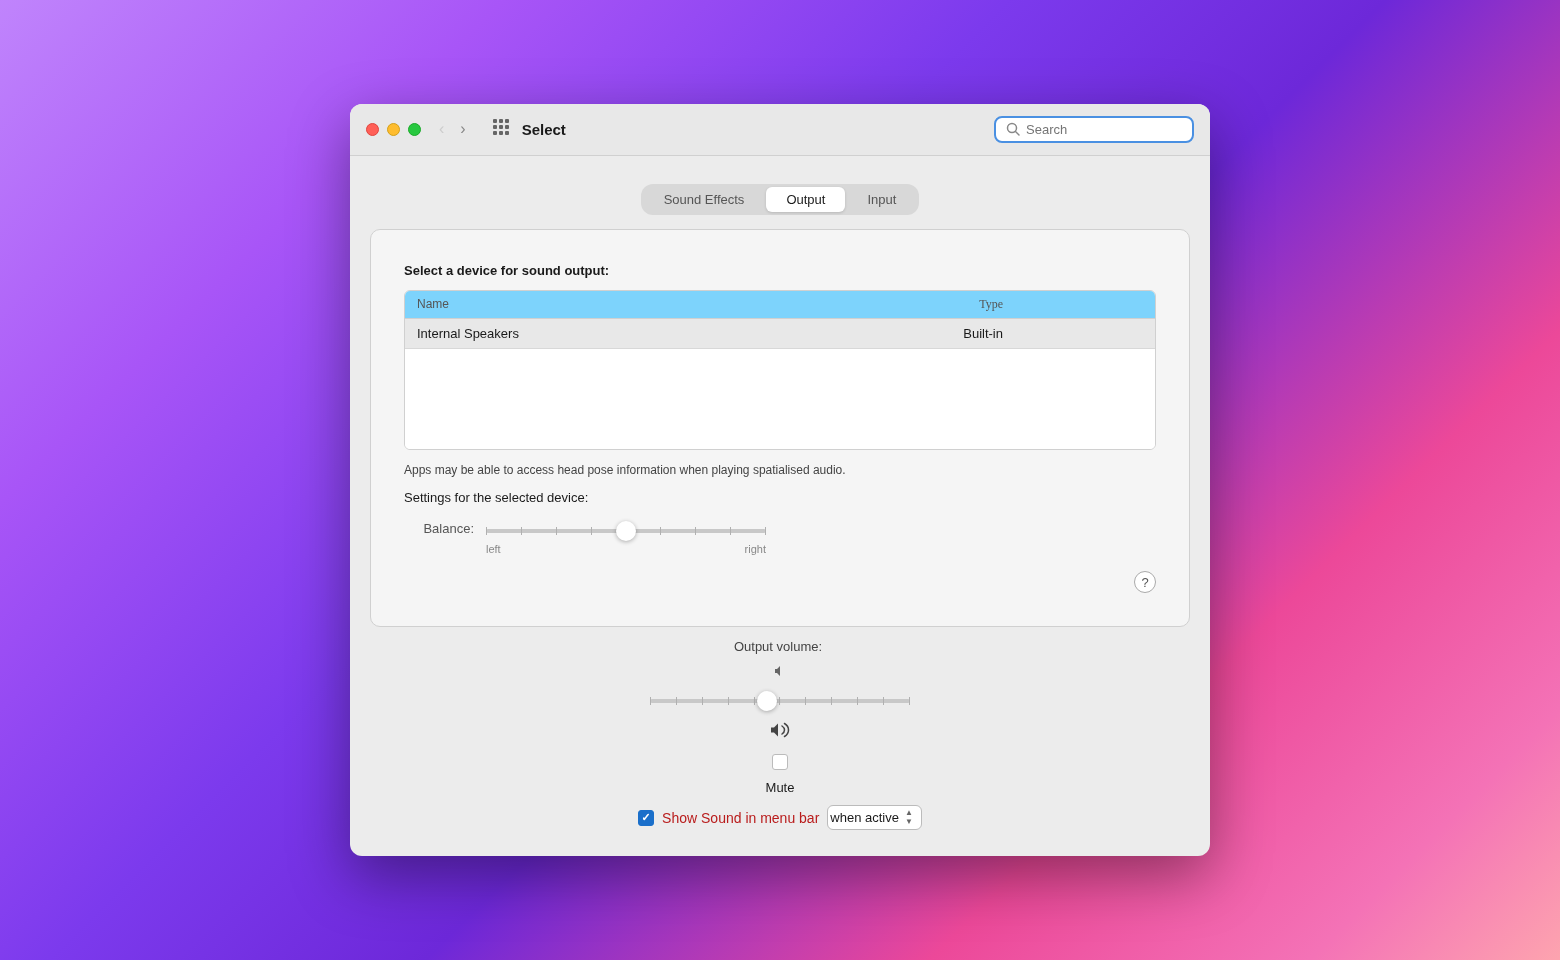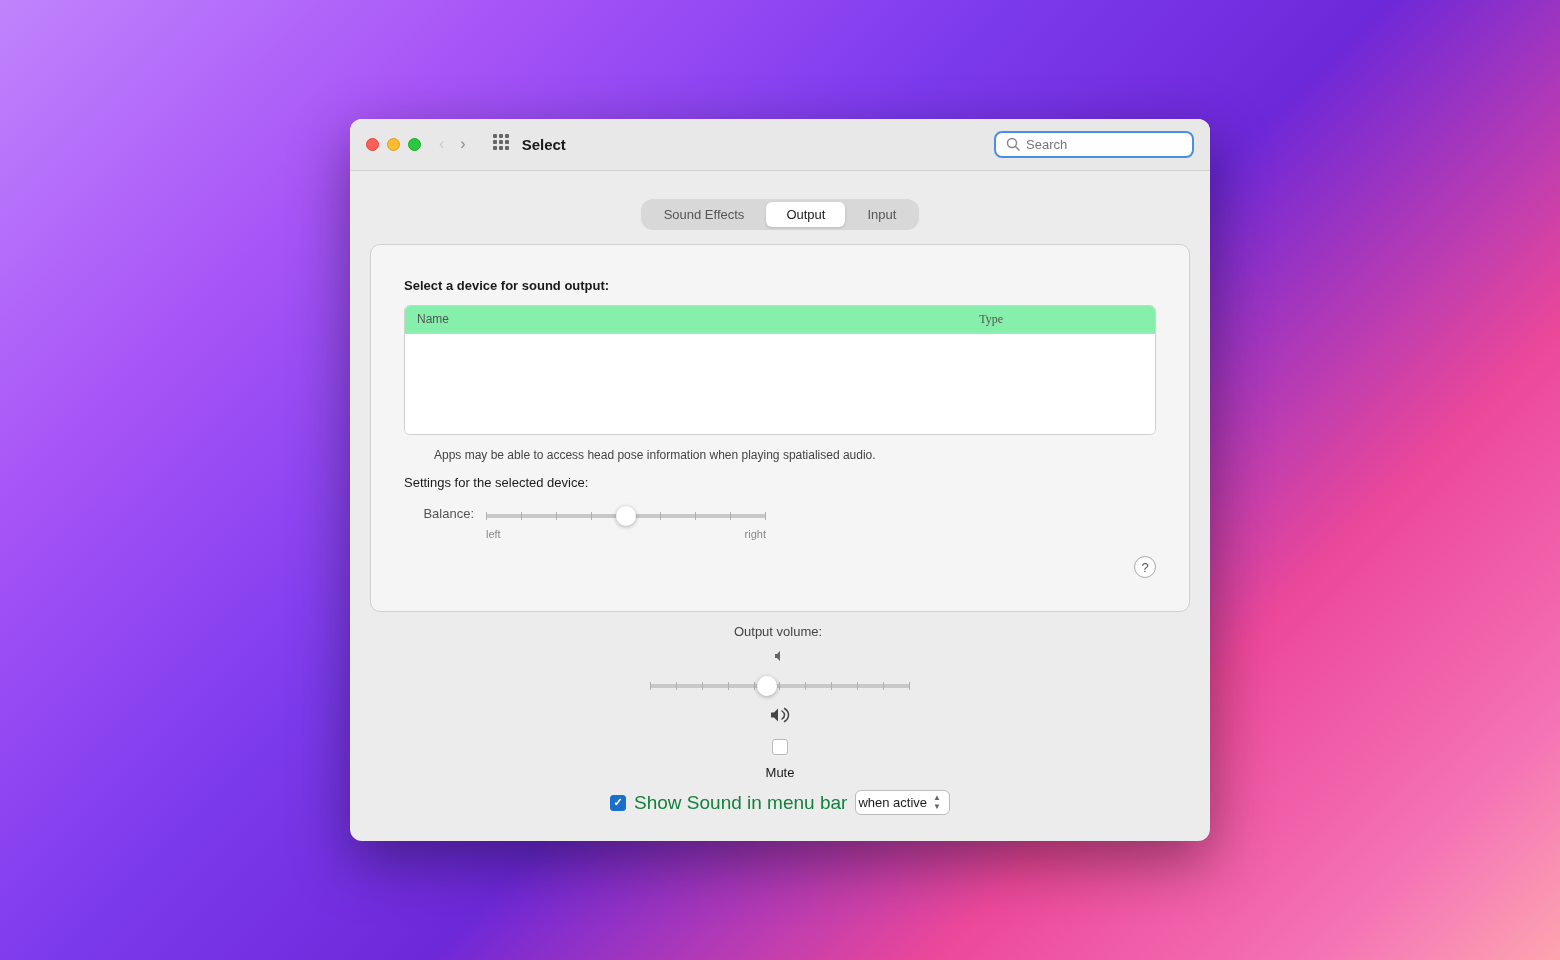--- a/index.html
+++ b/index.html
@@ -175,21 +175,21 @@
     .device-table {
       background: #fff;
       border-radius: 6px;
       border: 1px solid #d0d0d0;
       overflow: hidden;
     }
 
     .table-header {
       display: grid;
       grid-template-columns: 1fr auto 60px;
-      background: #86efac;
+      background: #7dd3fc;
       border-bottom: 1px solid #d0d0d0;
       padding: 6px 12px;
     }
 
     .table-header-cell {
       font-size: 12px;
       font-weight: 500;
       color: #555;
     }
 
@@ -212,21 +212,20 @@
 
     .table-cell {
       font-size: 13px;
       color: #1a1a1a;
     }
 
     .info-text {
       font-size: 12px;
       color: #444;
       line-height: 1.4;
-      margin-left: 30px;
     }
 
     .settings-label {
       font-size: 13px;
       font-weight: 500;
       color: #1a1a1a;
     }
 
     
     .balance-row {
@@ -395,22 +394,22 @@
       font-weight: 700;
     }
 
     .menu-bar-row {
       display: flex;
       align-items: center;
       gap: 8px;
     }
 
     .menu-bar-label {
-      font-size: 19px;
-      color: #15803d;
+      font-size: 14px;
+      color: #b91c1c;
     }
 
     .mute-label {
       font-size: 13px;
       color: #1a1a1a;
     }
 
     .dropdown-btn {
       display: flex;
       align-items: center;
@@ -505,20 +504,24 @@
     </div>
 
     <div class="panel">
       <div class="panel-title">Select a device for sound output:</div>
 
       <div class="device-table">
         <div class="table-header">
           <span class="table-header-cell">Name</span>
           <span class="table-header-cell" style="margin-right: 80px; font-family: Liberation Serif, serif;">Type</span>
         </div>
+        <div class="table-row">
+          <span class="table-cell">Internal Speakers</span>
+          <span class="table-cell" style="margin-right: 80px;">Built-in</span>
+        </div>
         <div class="table-row empty-rows" style="background:#fff; height: 100px;"></div>
       </div>
 
       <p class="info-text">Apps may be able to access head pose information when playing spatialised audio.</p>
 
       <div class="settings-label">Settings for the selected device:</div>
 
       <div class="balance-row">
         <span class="balance-label">Balance:</span>
         <div class="slider-container">

